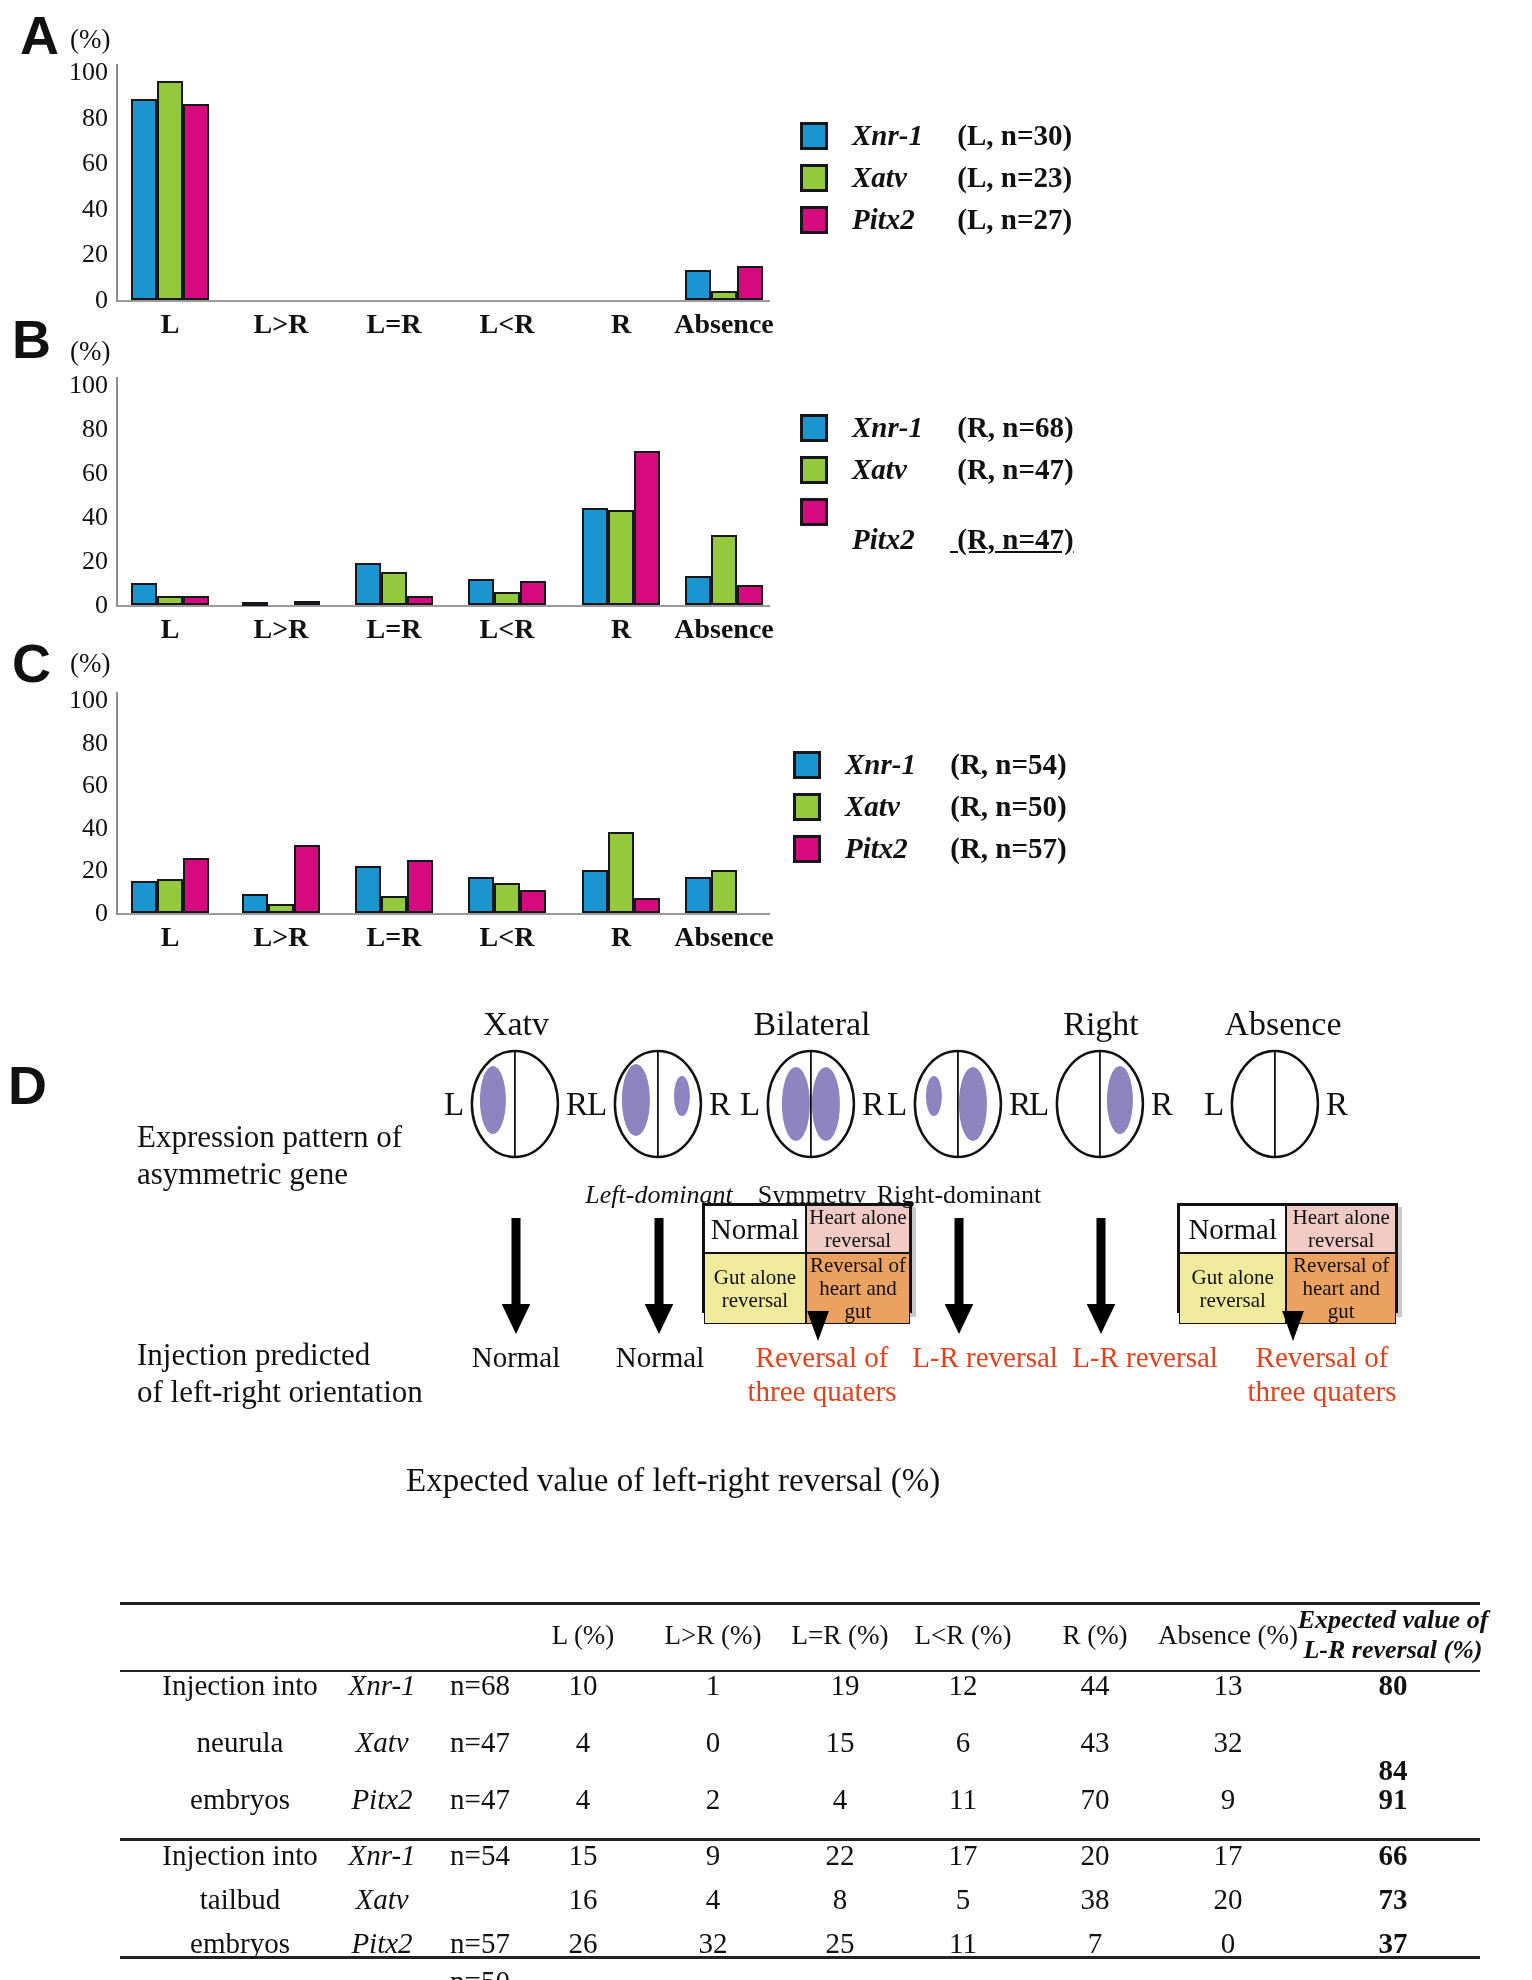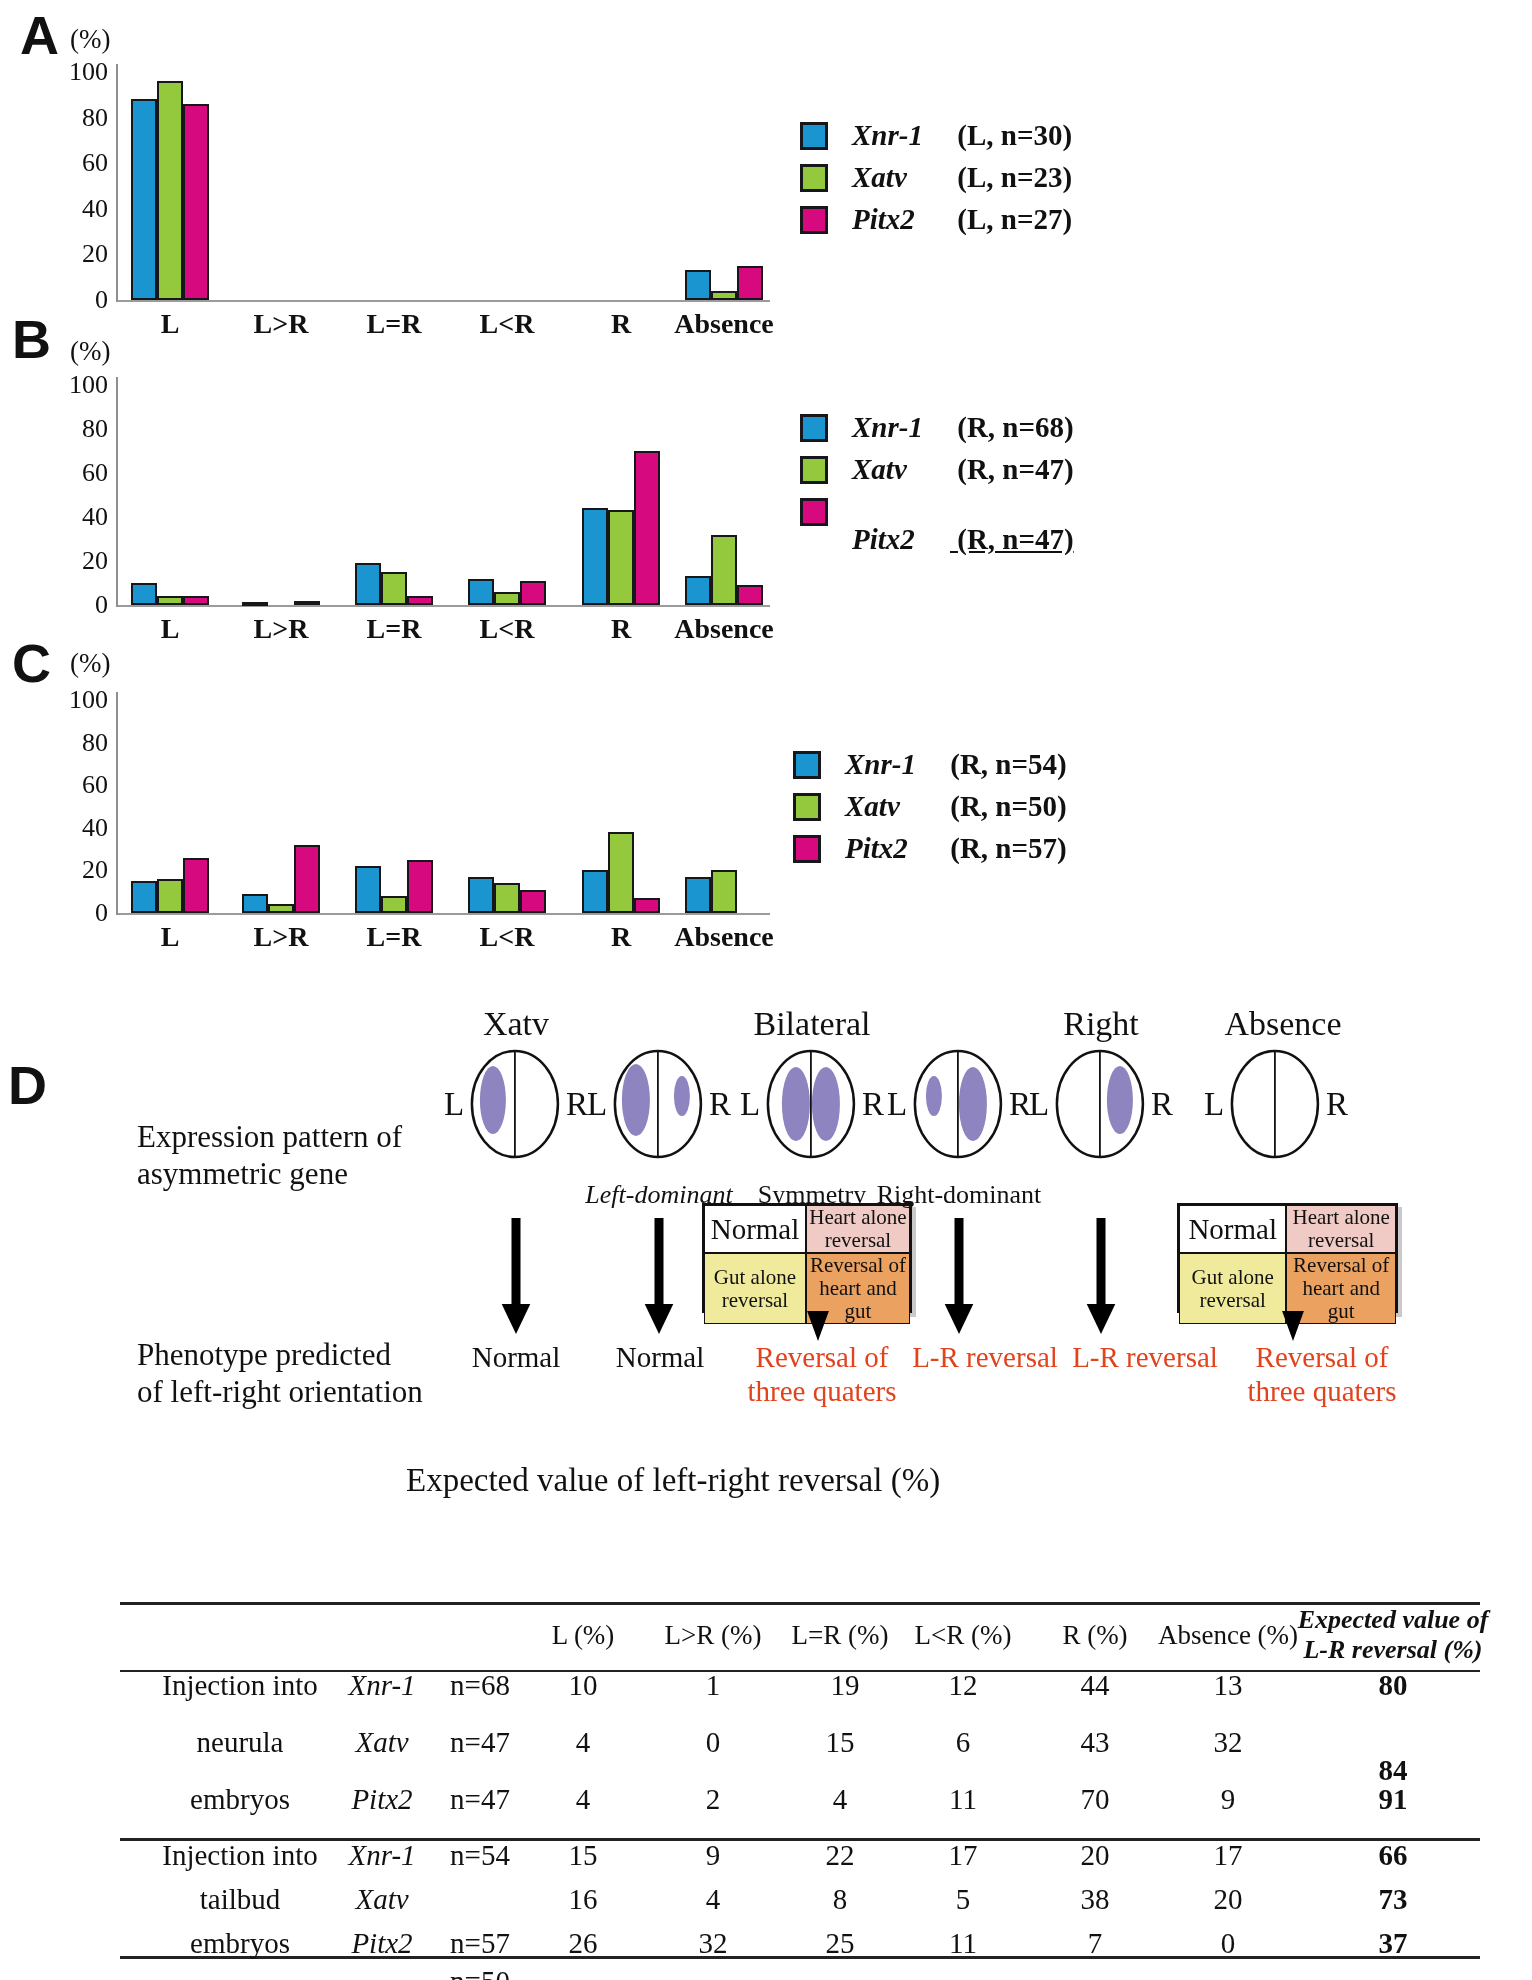--- a/index.html
+++ b/index.html
@@ -163,21 +163,21 @@
       <div class="legend-label" style="left: 845px; top: 790px;"><span class="gene">Xatv</span> (R, n=50)</div>
       <div class="legend-swatch" style="left: 793px; top: 835px; background: rgb(214, 9, 127);"></div>
       <div class="legend-label" style="left: 845px; top: 832px;"><span class="gene">Pitx2</span> (R, n=57)</div>
     </div>
 
   <div class="d-left-label" style="left:137px;top:1118px;">
     <div>Expression pattern of</div>
     <div>asymmetric gene</div>
   </div>
   <div class="d-left-label" style="left:137px;top:1336px;">
-    <div>Phenotype predicted</div>
+    <div>Injection predicted</div>
     <div>of left-right orientation</div>
   </div>
   <div id="diagramCols">
       <div class="d-header" style="left: 516px; top: 1005px;">Xatv</div>
       <div class="embryo-wrap" style="left: 516px; top: 1048px;">
         <div class="lr-letter">L</div>
         <svg width="92" height="112" viewBox="0 0 92 112">
           <ellipse cx="46" cy="56" rx="43" ry="53" fill="#fff" stroke="#111" stroke-width="2.5"></ellipse>
           <ellipse cx="24" cy="52" rx="13" ry="34" fill="#8d84c0"></ellipse>
           <line x1="46" y1="4" x2="46" y2="108" stroke="#111" stroke-width="1.8"></line>

